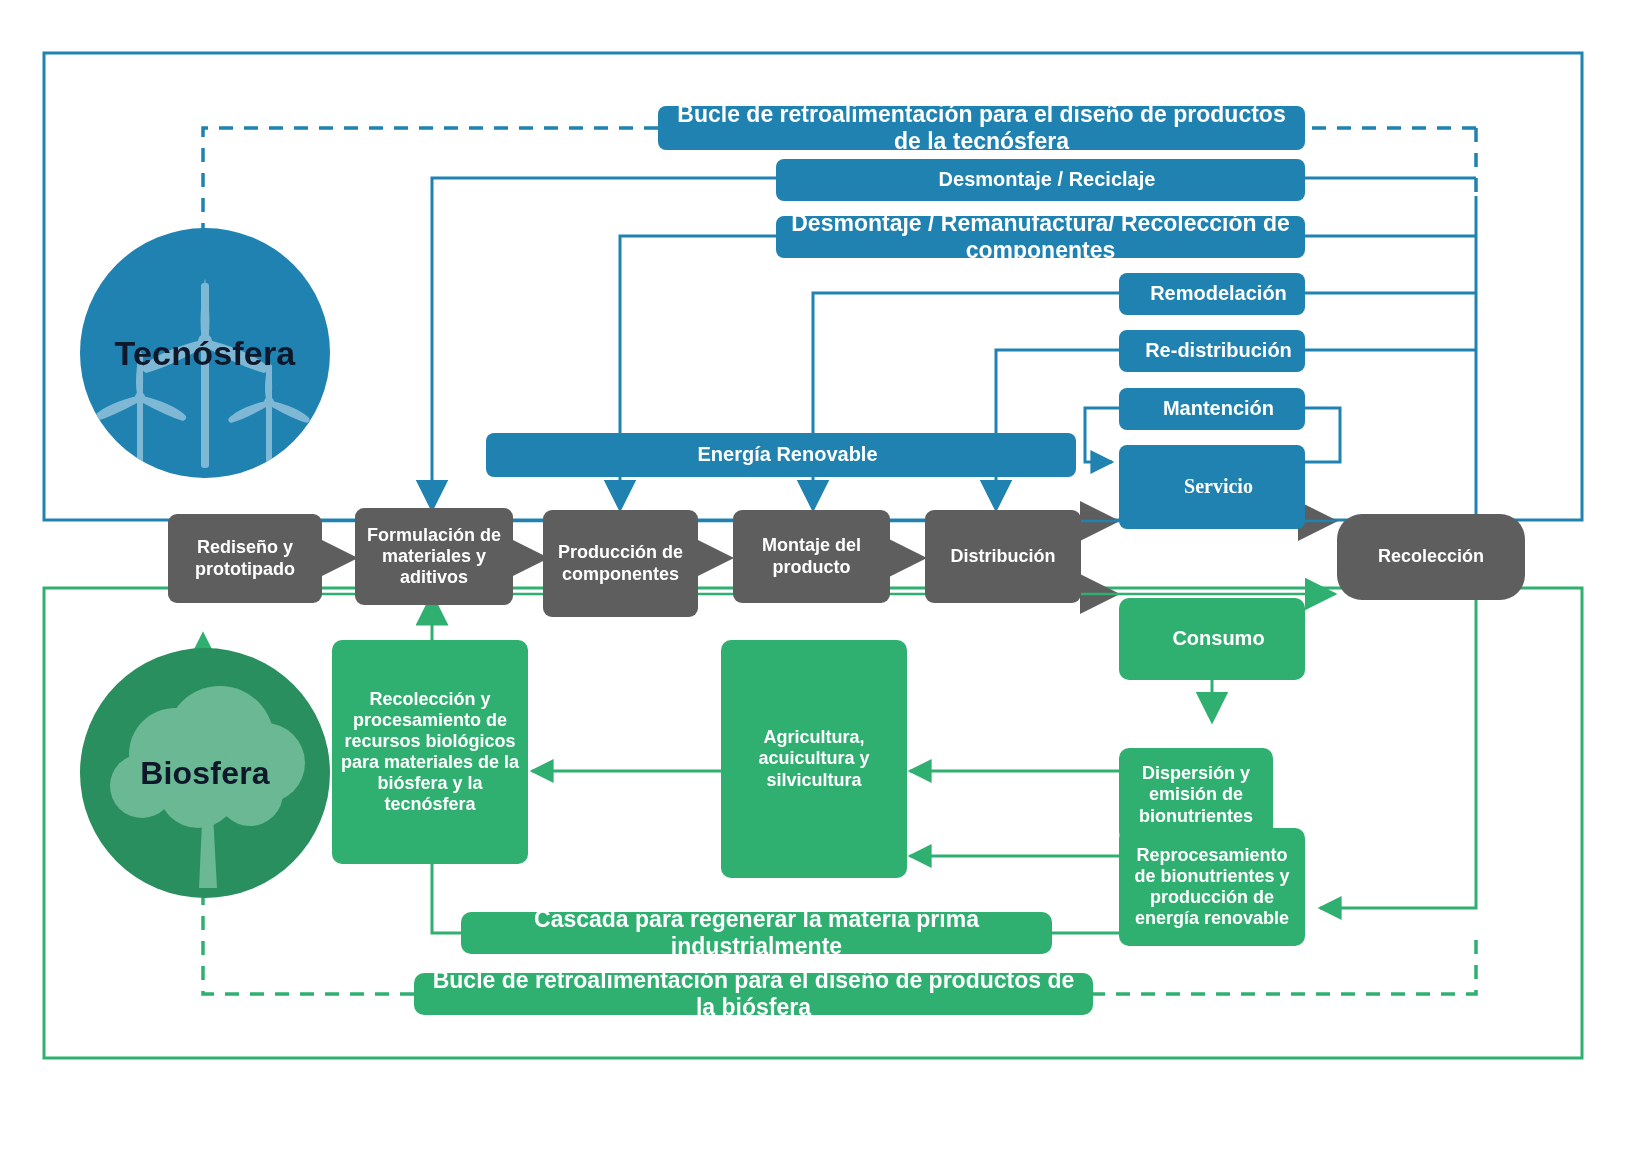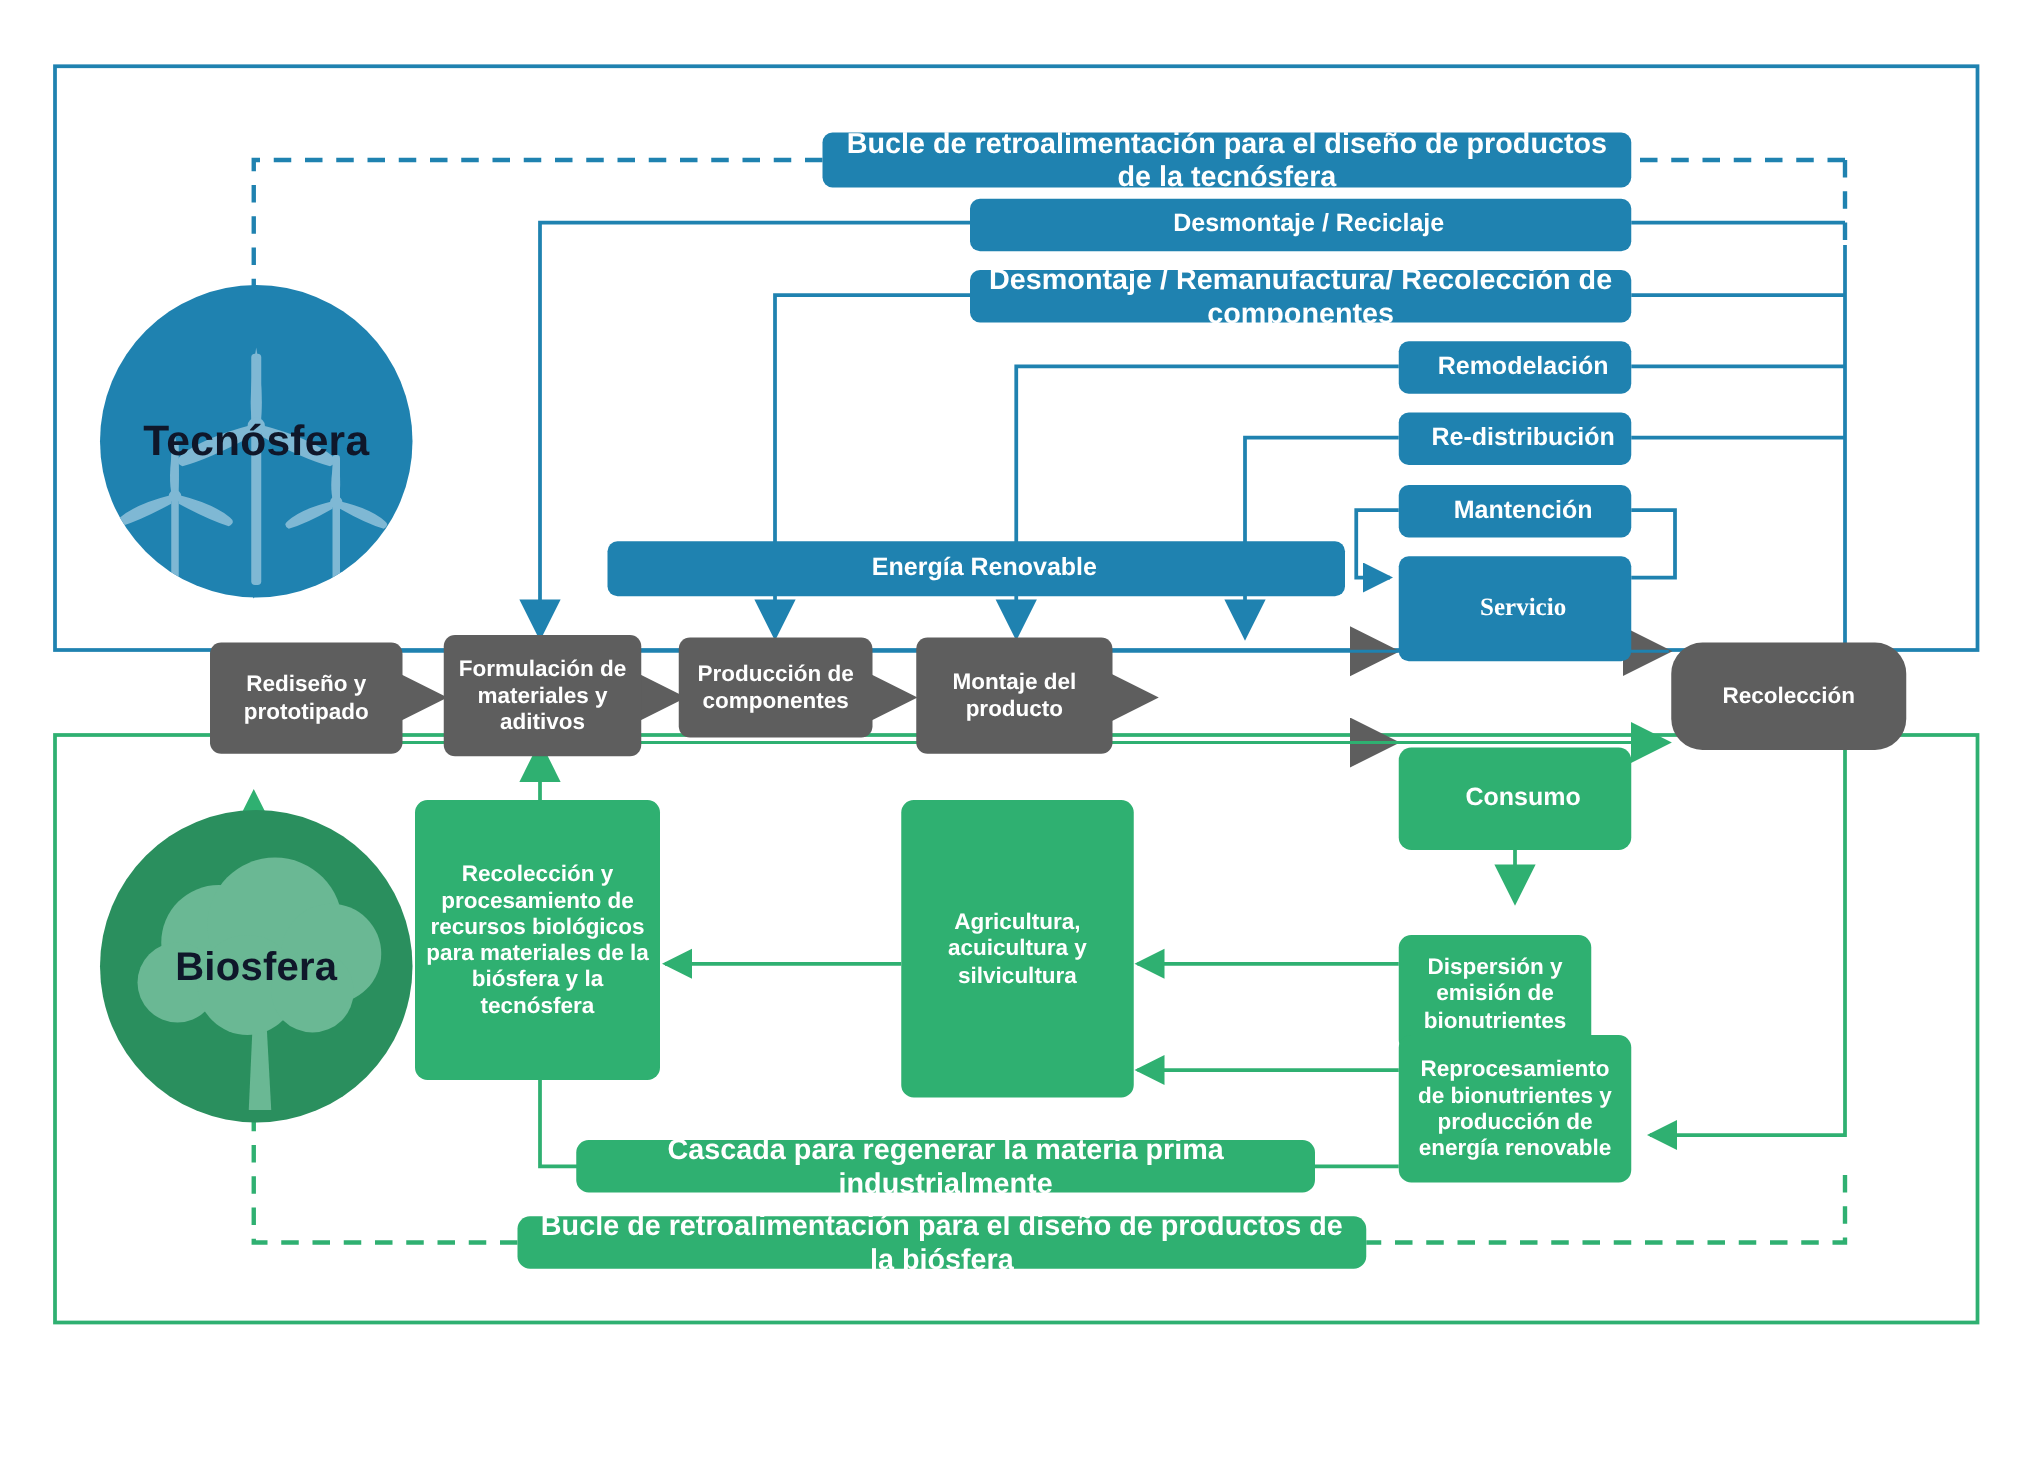--- a/index.html
+++ b/index.html
@@ -190,28 +190,31 @@
   </div>
 
   <div class="node gray f18" style="left:168px;top:514px;width:154px;height:89px;">
     <span>Rediseño y prototipado</span>
   </div>
 
   <div class="node gray f18" style="left:355px;top:508px;width:158px;height:97px;">
     <span>Formulación de materiales y aditivos</span>
   </div>
 
-  <div class="node gray f18" style="left:543px;top:510px;width:155px;height:80px;">
+  <div class="node gray f18" style="left:543px;top:510px;width:155px;height:107px;">
     <span>Producción de componentes</span>
   </div>
 
   <div class="node gray f18" style="left:733px;top:510px;width:157px;height:93px;">
     <span>Montaje del producto</span>
   </div>
 
+  <div class="node gray f18" style="left:925px;top:510px;width:156px;height:93px;">
+    <span>Distribución</span>
+  </div>
 
   <div class="node gray f18" style="left:1337px;top:514px;width:188px;height:86px;border-radius:25px;">
     <span>Recolección</span>
   </div>
 
   <div class="node green f18" style="left:332px;top:640px;width:196px;height:224px;">
     <span>Recolección y procesamiento de recursos biológicos para materiales  de la biósfera y la tecnósfera</span>
   </div>
 
   <div class="node green f18" style="left:721px;top:640px;width:186px;height:238px;flex-direction:column;justify-content:space-around;">

